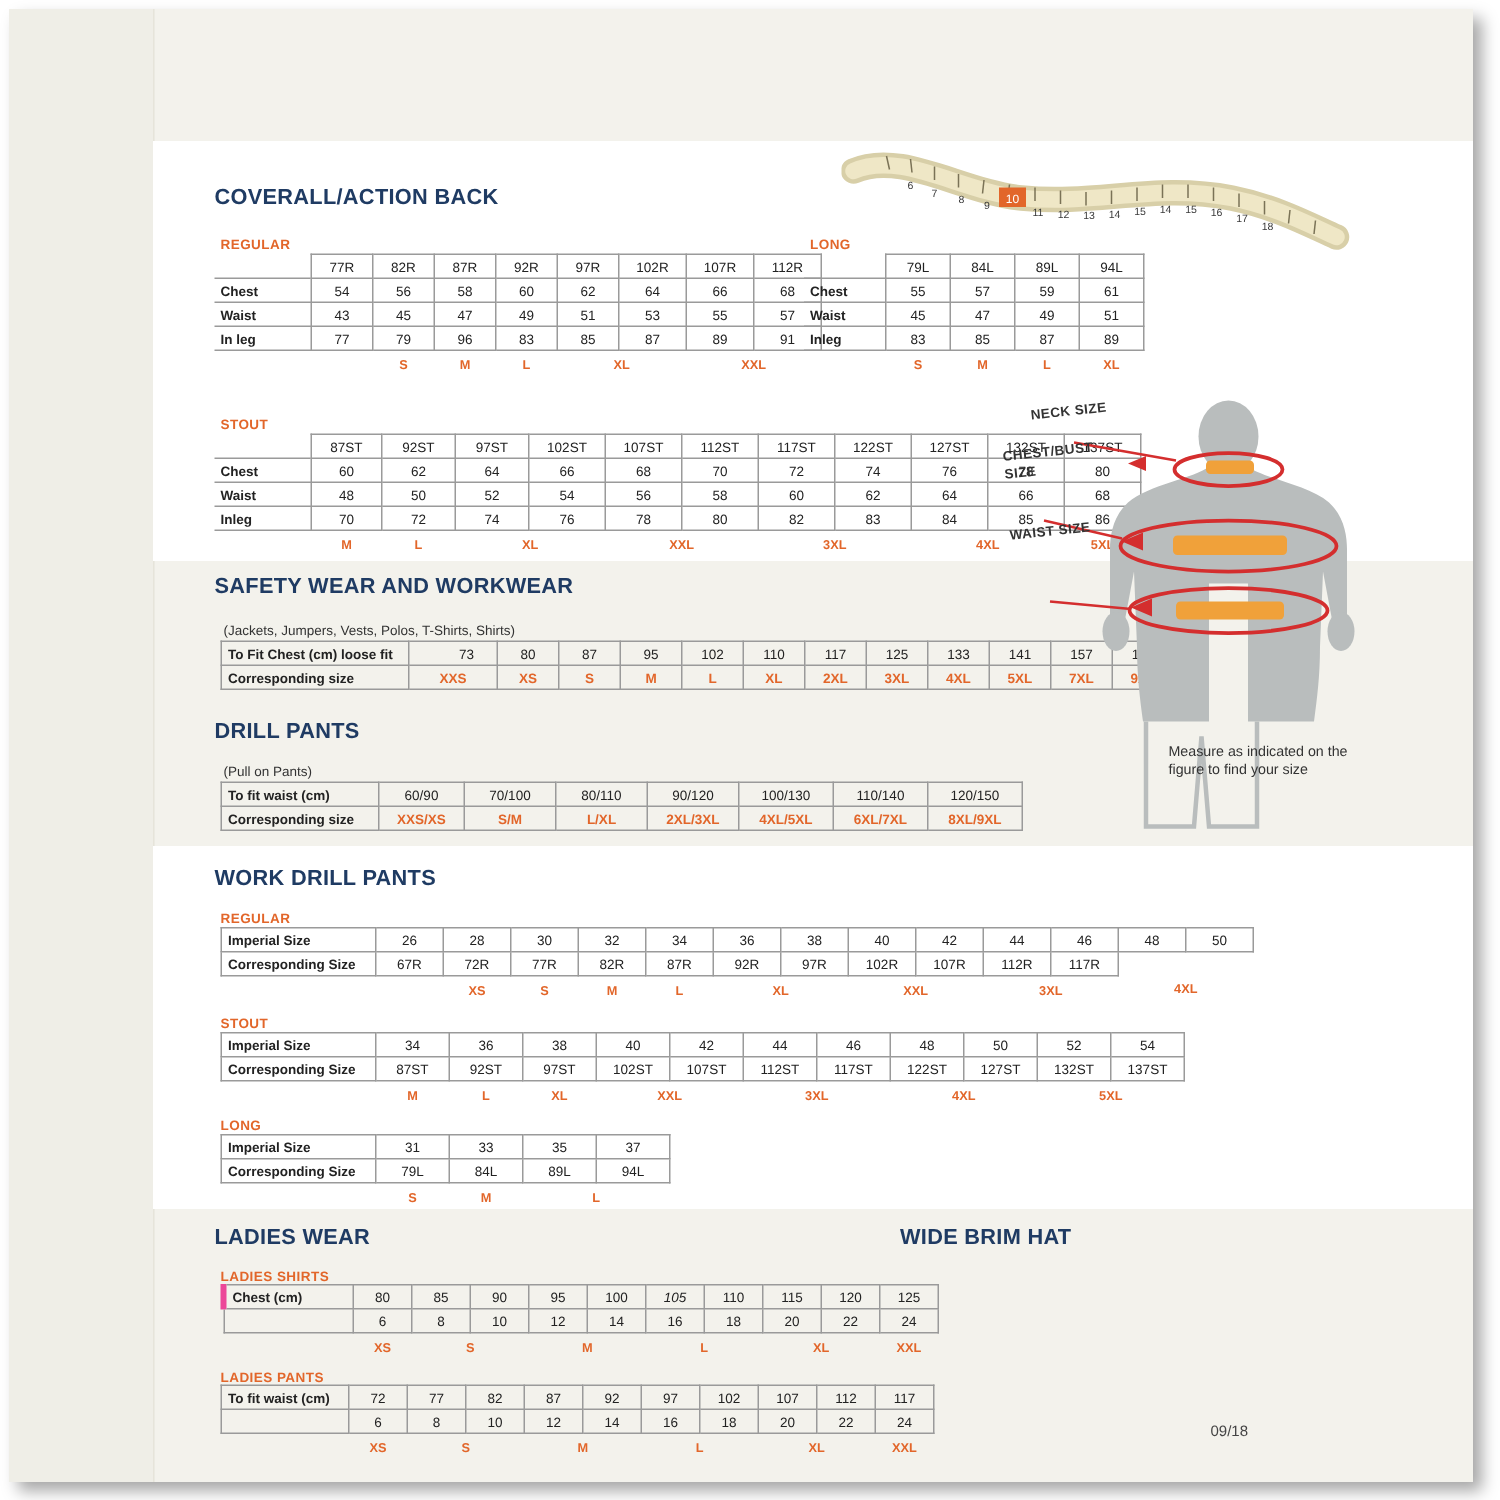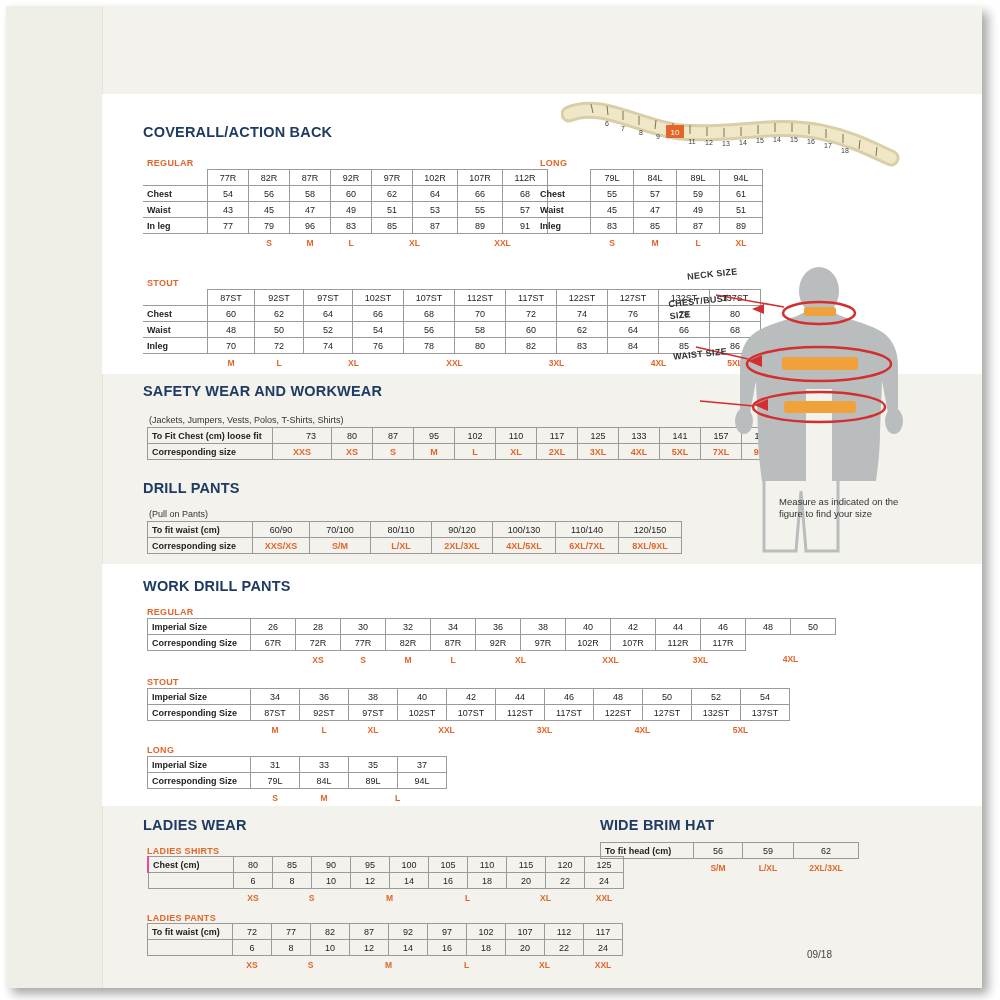--- a/index.html
+++ b/index.html
@@ -615,27 +615,27 @@
 
     <div class="sec-title" style="left:137px; top:811px;">LADIES WEAR</div>
     <div class="sec-title" style="left:594px; top:811px;">WIDE BRIM HAT</div>
 
     <div class="sub-label" style="left:141px; top:840px;">LADIES SHIRTS</div>
     <div class="sub-label" style="left:141px; top:907px;">LADIES PANTS</div>
 
     <table class="grid" style="left:141px; top:850px;">
       <tbody>
           <tr>
-        <td class="rowhdr" style="width:78px; border-left:2px solid #ec4899;margin-left:32px;">Chest (cm)</td>
+        <td class="rowhdr" style="width:78px; border-left:4px solid #ec4899;margin-left:32px;">Chest (cm)</td>
         <td style="width:34px;">80</td>
         <td style="width:34px;">85</td>
         <td style="width:34px;">90</td>
         <td style="width:34px;">95</td>
         <td style="width:34px;">100</td>
-        <td style="width:34px;">105</td>
+        <td style="width:34px;font-style:italic;">105</td>
         <td style="width:34px;">110</td>
         <td style="width:34px;">115</td>
         <td style="width:34px;">120</td>
         <td style="width:34px;">125</td>
       </tr>
       <tr>
         <td class="rowhdr" style="border-left:1px solid #9a9a9a;"></td>
         <td>6</td>
         <td>8</td>
         <td>10</td>
@@ -692,33 +692,17 @@
         <td class="sz">XS</td>
         <td class="sz" colspan="2">S</td>
         <td class="sz" colspan="2">M</td>
         <td class="sz" colspan="2">L</td>
         <td class="sz" colspan="2">XL</td>
         <td class="sz" colspan="2">XXL</td>
       </tr>
     </tbody>
       </table>
 
-    <table class="grid" style="left:594px; top:836px;">
-      <tbody>
-          <tr>
-        <td class="rowhdr" style="width:86px; border-left:1px solid #9a9a9a;">To fit head (cm)</td>
-        <td style="width:44px;">56</td>
-        <td style="width:46px;">59</td>
-        <td style="width:60px;">62</td>
-      </tr>
-      <tr>
-        <td class="sz"></td>
-        <td class="sz">S/M</td>
-        <td class="sz">L/XL</td>
-        <td class="sz">2XL/3XL</td>
-      </tr>
-    </tbody>
-      </table>
 
     <div class="footer-code">09/18</div>
 
   </div>
 </div>
 
 </body></html>

